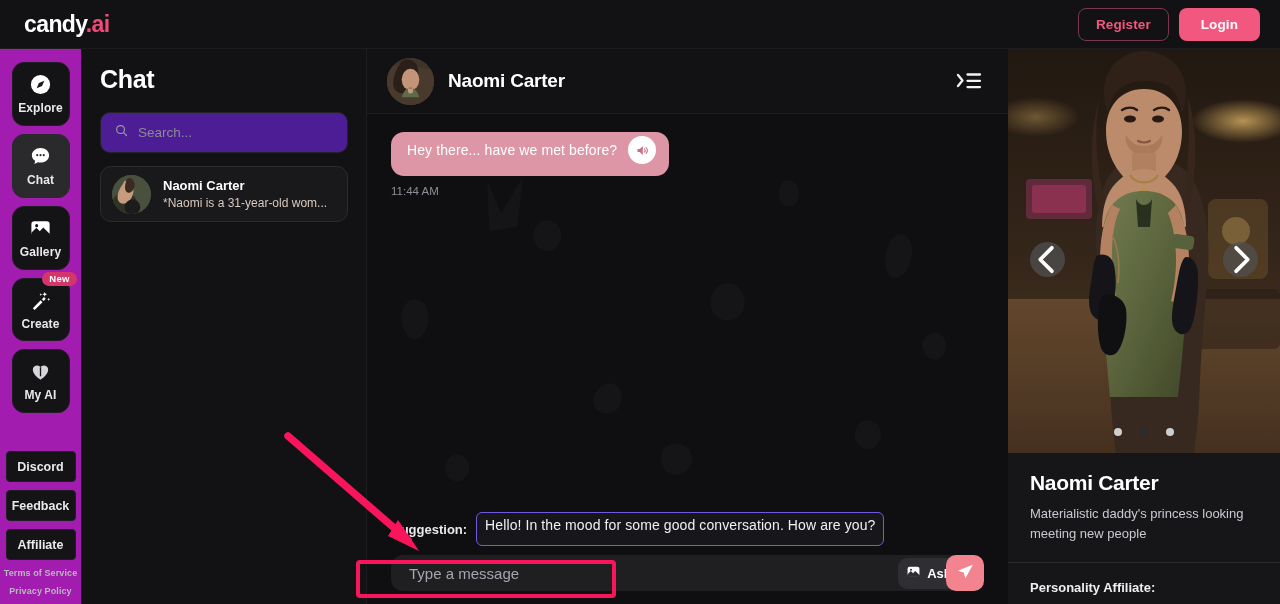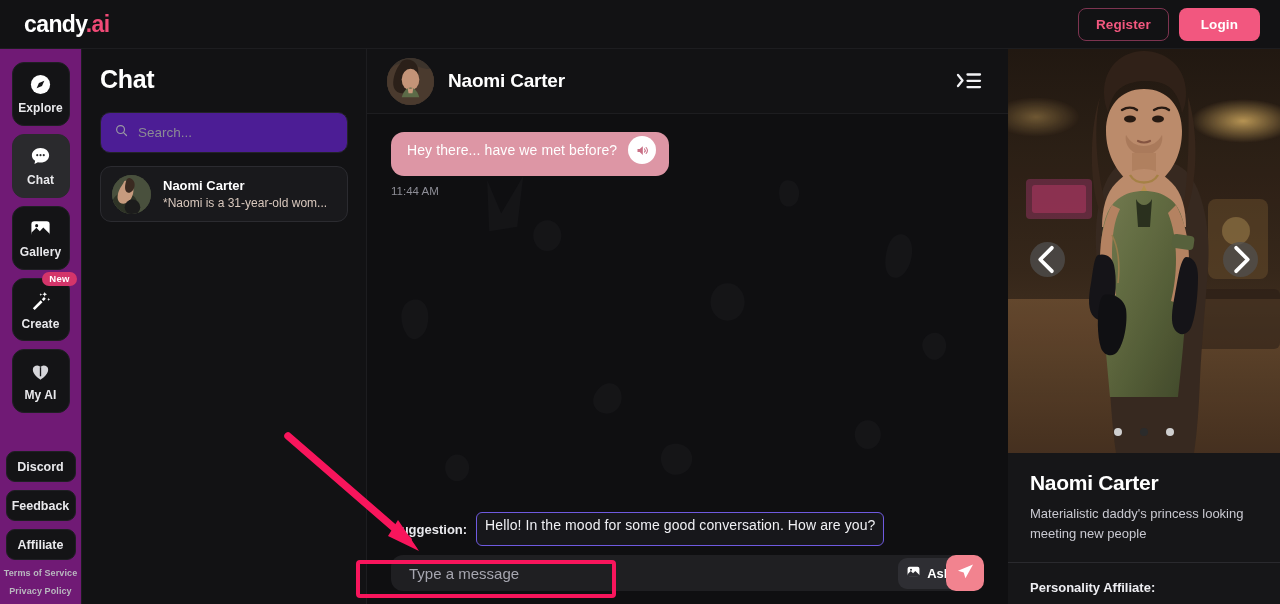--- a/index.html
+++ b/index.html
@@ -32,42 +32,42 @@
     border-radius: 8px; font-size: 13.5px; font-weight: 700;
     padding: 9px 22px; cursor: pointer; letter-spacing: .1px;
     font-family: "Liberation Sans", sans-serif;
   }
 
   
   .body-row { flex: 1 1 auto; display: flex; min-height: 0; }
 
   
   .rail {
-    width: 82px; flex: 0 0 82px; background: #701a75;
+    width: 82px; flex: 0 0 82px; background: #a21caf;
     border-right: 1px solid #1d1d20;
     display: flex; flex-direction: column; align-items: center;
     padding-top: 13px; gap: 0; position: relative;
   }
   .rail-item {
     width: 58px; height: 64px; border-radius: 12px;
     display: flex; flex-direction: column; align-items: center; justify-content: center;
     gap: 5px; cursor: pointer; margin-bottom: 8px; position: relative;
     border: 1px solid #1f1f23; background: #141416;
   }
   .rail-item.active { background: #2a2a2d; border-color: #2a2a2d; }
   .rail-item .lbl { font-size: 12px; font-weight: 600; color: #e9e9ec; letter-spacing: .1px; }
   .rail-icon { width: 23px; height: 23px; display: block; }
   .newbadge {
     position: absolute; top: -7px; right: -8px; background: #d4356a; color: #fff;
     font-size: 9.5px; font-weight: 700; border-radius: 9px; padding: 2px 7px 3px;
     letter-spacing: .2px; line-height: 1;
   }
   .rail-gap { height: 30px; }
   .rail-link {
-    width: 70px; height: 31px; border-radius: 9px; border: 1px solid #1f1f23;
+    width: 70px; height: 31px; border-radius: 4px; border: 1px solid #1f1f23;
     background: #141416; display: flex; align-items: center; justify-content: center;
     font-size: 12.5px; font-weight: 700; color: #e9e9ec; margin-bottom: 8px; cursor: pointer;
   }
   .rail-foot { margin-top: auto; padding-bottom: 8px; display: flex; flex-direction: column; align-items: center; gap: 8px; }
   .rail-foot a { font-size: 9px; color: #b9b9bf; text-decoration: none; font-weight: 600; letter-spacing: .1px; }
 
   
   .chatlist {
     width: 285px; flex: 0 0 285px; background: #121214;
     border-right: 1px solid #1d1d20; padding: 16px 18px 0; position: relative;

